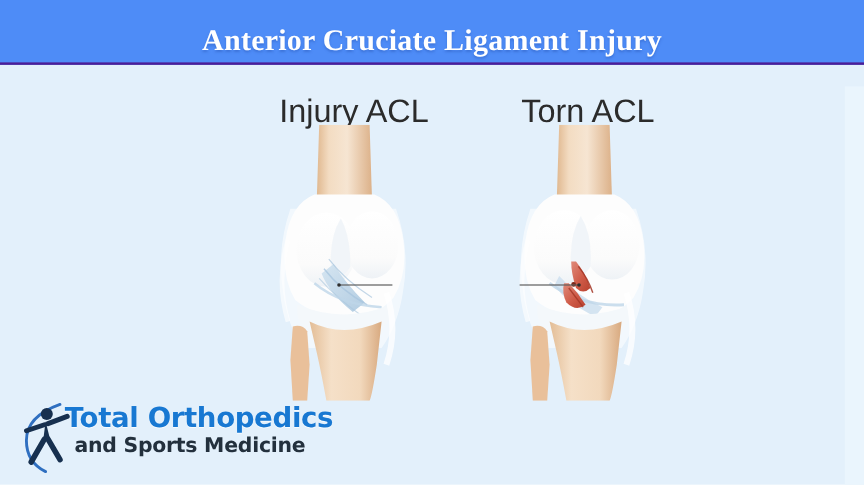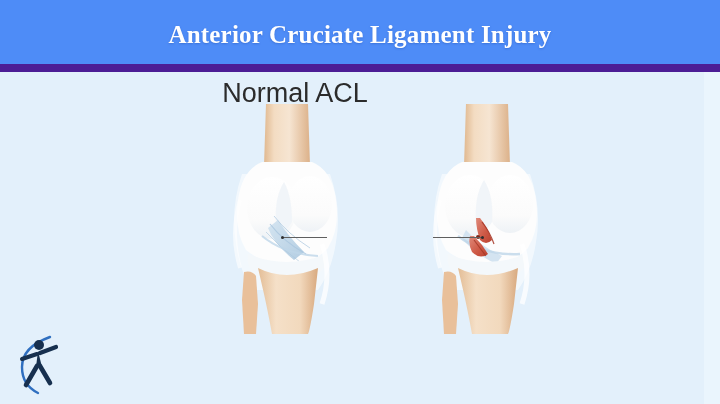--- a/index.html
+++ b/index.html
@@ -18,23 +18,23 @@
     width: 720px;
     height: 404px;
     background: #e3f0fb;
     overflow: hidden;
   }
   
   #banner {
     position: absolute;
     left: 0; top: 0;
     width: 720px;
-    height: 72px;
+    height: 54px;
     background: #4e8cf7;
-    border-bottom: 8px solid #4c1d95;
+    border-bottom: 2px solid #4c1d95;
     box-sizing: border-box;
   }
   #banner-title {
     position: absolute;
     left: 0;
     top: 21px;
     width: 720px;
     text-align: center;
     color: #ffffff;
     font-family: "Liberation Serif", "DejaVu Serif", serif;
@@ -149,21 +149,22 @@
 <body>
 
 <div id="stage">
 
   <div id="banner">
     <div id="banner-title">Anterior Cruciate Ligament Injury</div>
   </div>
 
   <div id="right-strip"></div>
 
-  <div class="panel-caption" id="caption-normal">Normal ACL</div>
+  <div class="panel-caption" id="caption-normal">Injury ACL</div>
+  <div class="panel-caption" id="caption-torn">Torn ACL</div>
 
   <div class="knee" id="knee-normal">
     <svg viewBox="0 0 130 230" xmlns="http://www.w3.org/2000/svg">
       <defs>
         <linearGradient id="boneShaftN" x1="0" y1="0" x2="1" y2="0">
           <stop offset="0%" stop-color="#e0b88f"></stop>
           <stop offset="22%" stop-color="#f3dcc2"></stop>
           <stop offset="55%" stop-color="#f6e5d2"></stop>
           <stop offset="100%" stop-color="#dcb189"></stop>
         </linearGradient>
@@ -278,15 +279,19 @@
       <svg viewBox="0 0 56 62" xmlns="http://www.w3.org/2000/svg">
         <path d="M38 4 Q10 14 10 34 Q10 52 26 60" stroke="#2f6fc0" stroke-width="2.4" fill="none" stroke-linecap="round"></path>
         <circle cx="27" cy="12" r="5" fill="#17304f"></circle>
         <path d="M26 18 L30 34 L24 34 Z" fill="#17304f"></path>
         <path d="M28 20 L44 14" stroke="#17304f" stroke-width="4.2" stroke-linecap="round" fill="none"></path>
         <path d="M25 21 L10 26" stroke="#17304f" stroke-width="4" stroke-linecap="round" fill="none"></path>
         <path d="M28 33 L38 50" stroke="#17304f" stroke-width="4.6" stroke-linecap="round" fill="none"></path>
         <path d="M25 33 L14 52" stroke="#17304f" stroke-width="4.6" stroke-linecap="round" fill="none"></path>
       </svg>
     </div>
+    <div id="logo-text">
+      <div id="logo-line1">Total Orthopedics</div>
+      <div id="logo-line2">and Sports Medicine</div>
+    </div>
   </div>
 
 </div>
 
 </body></html>

